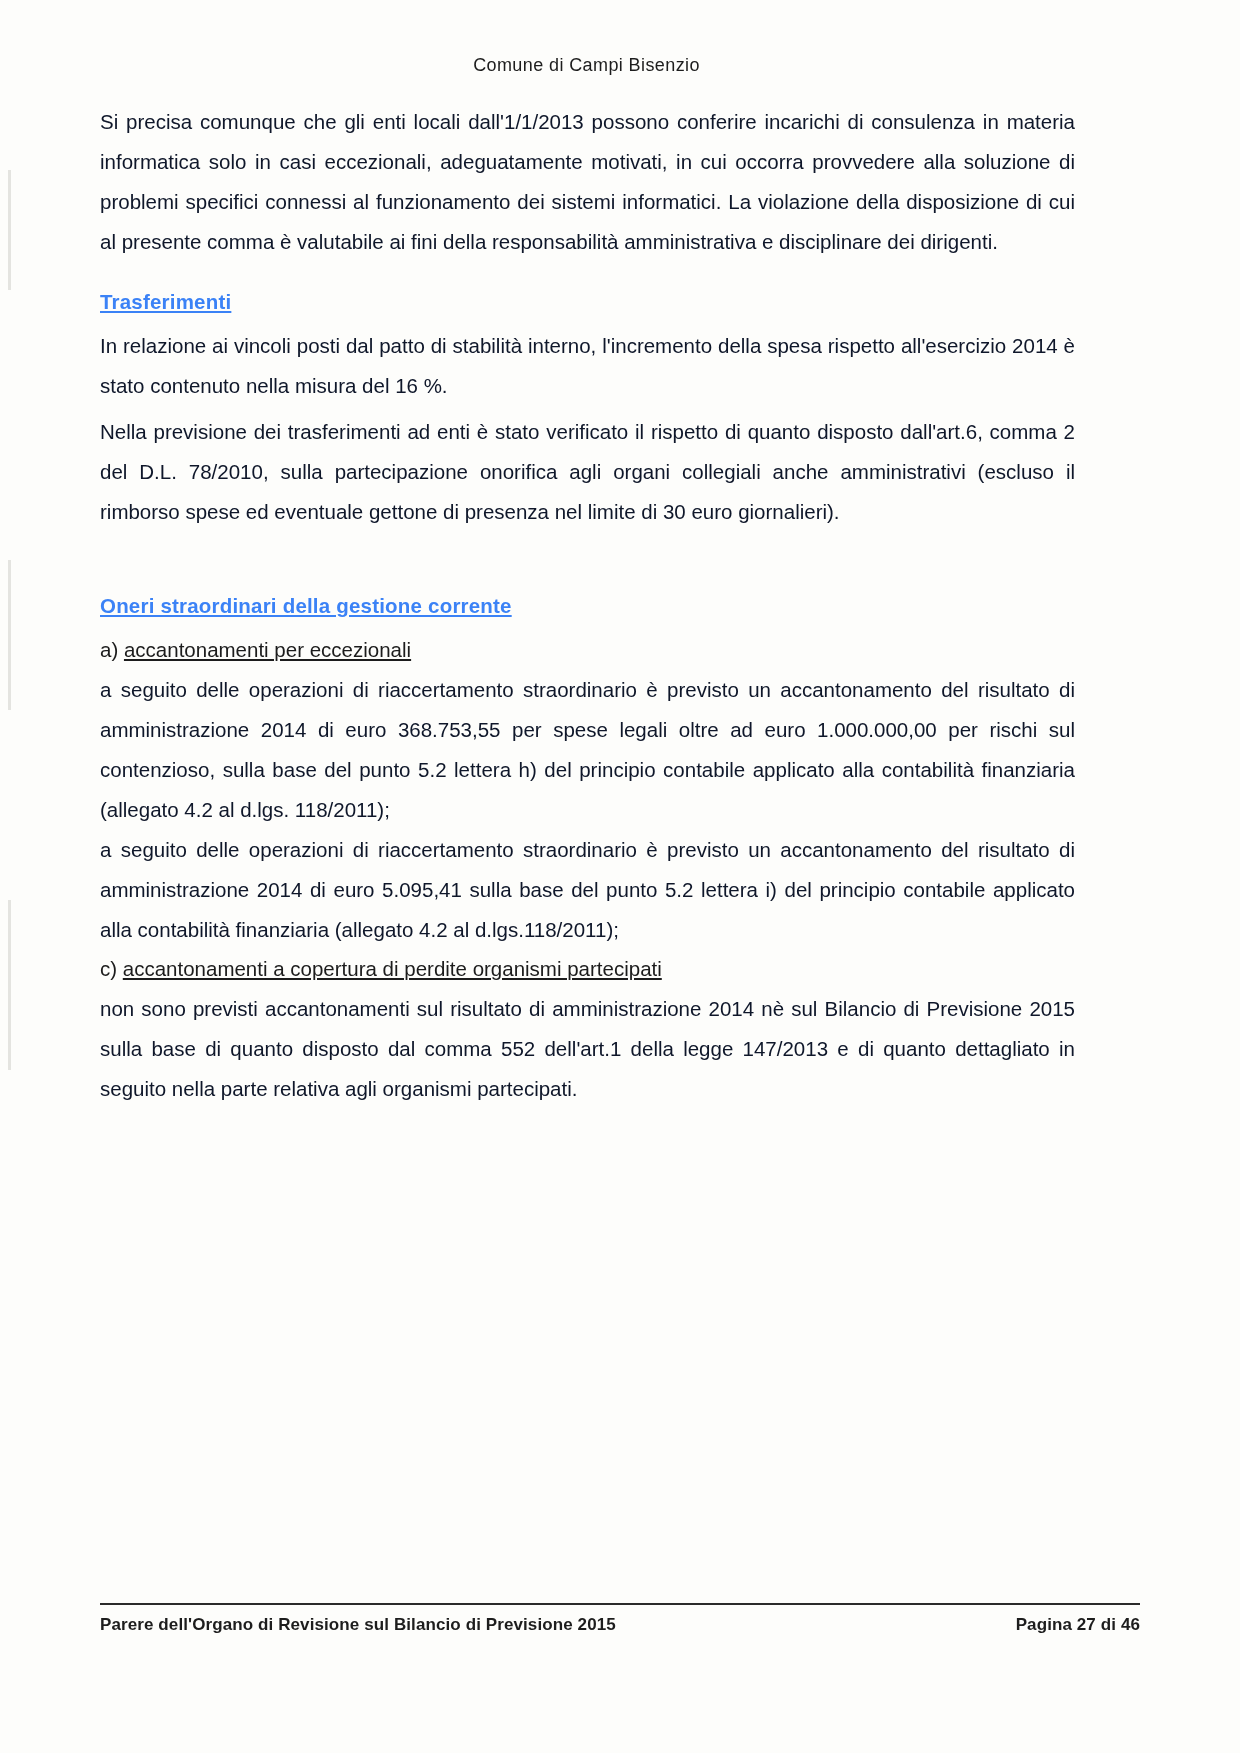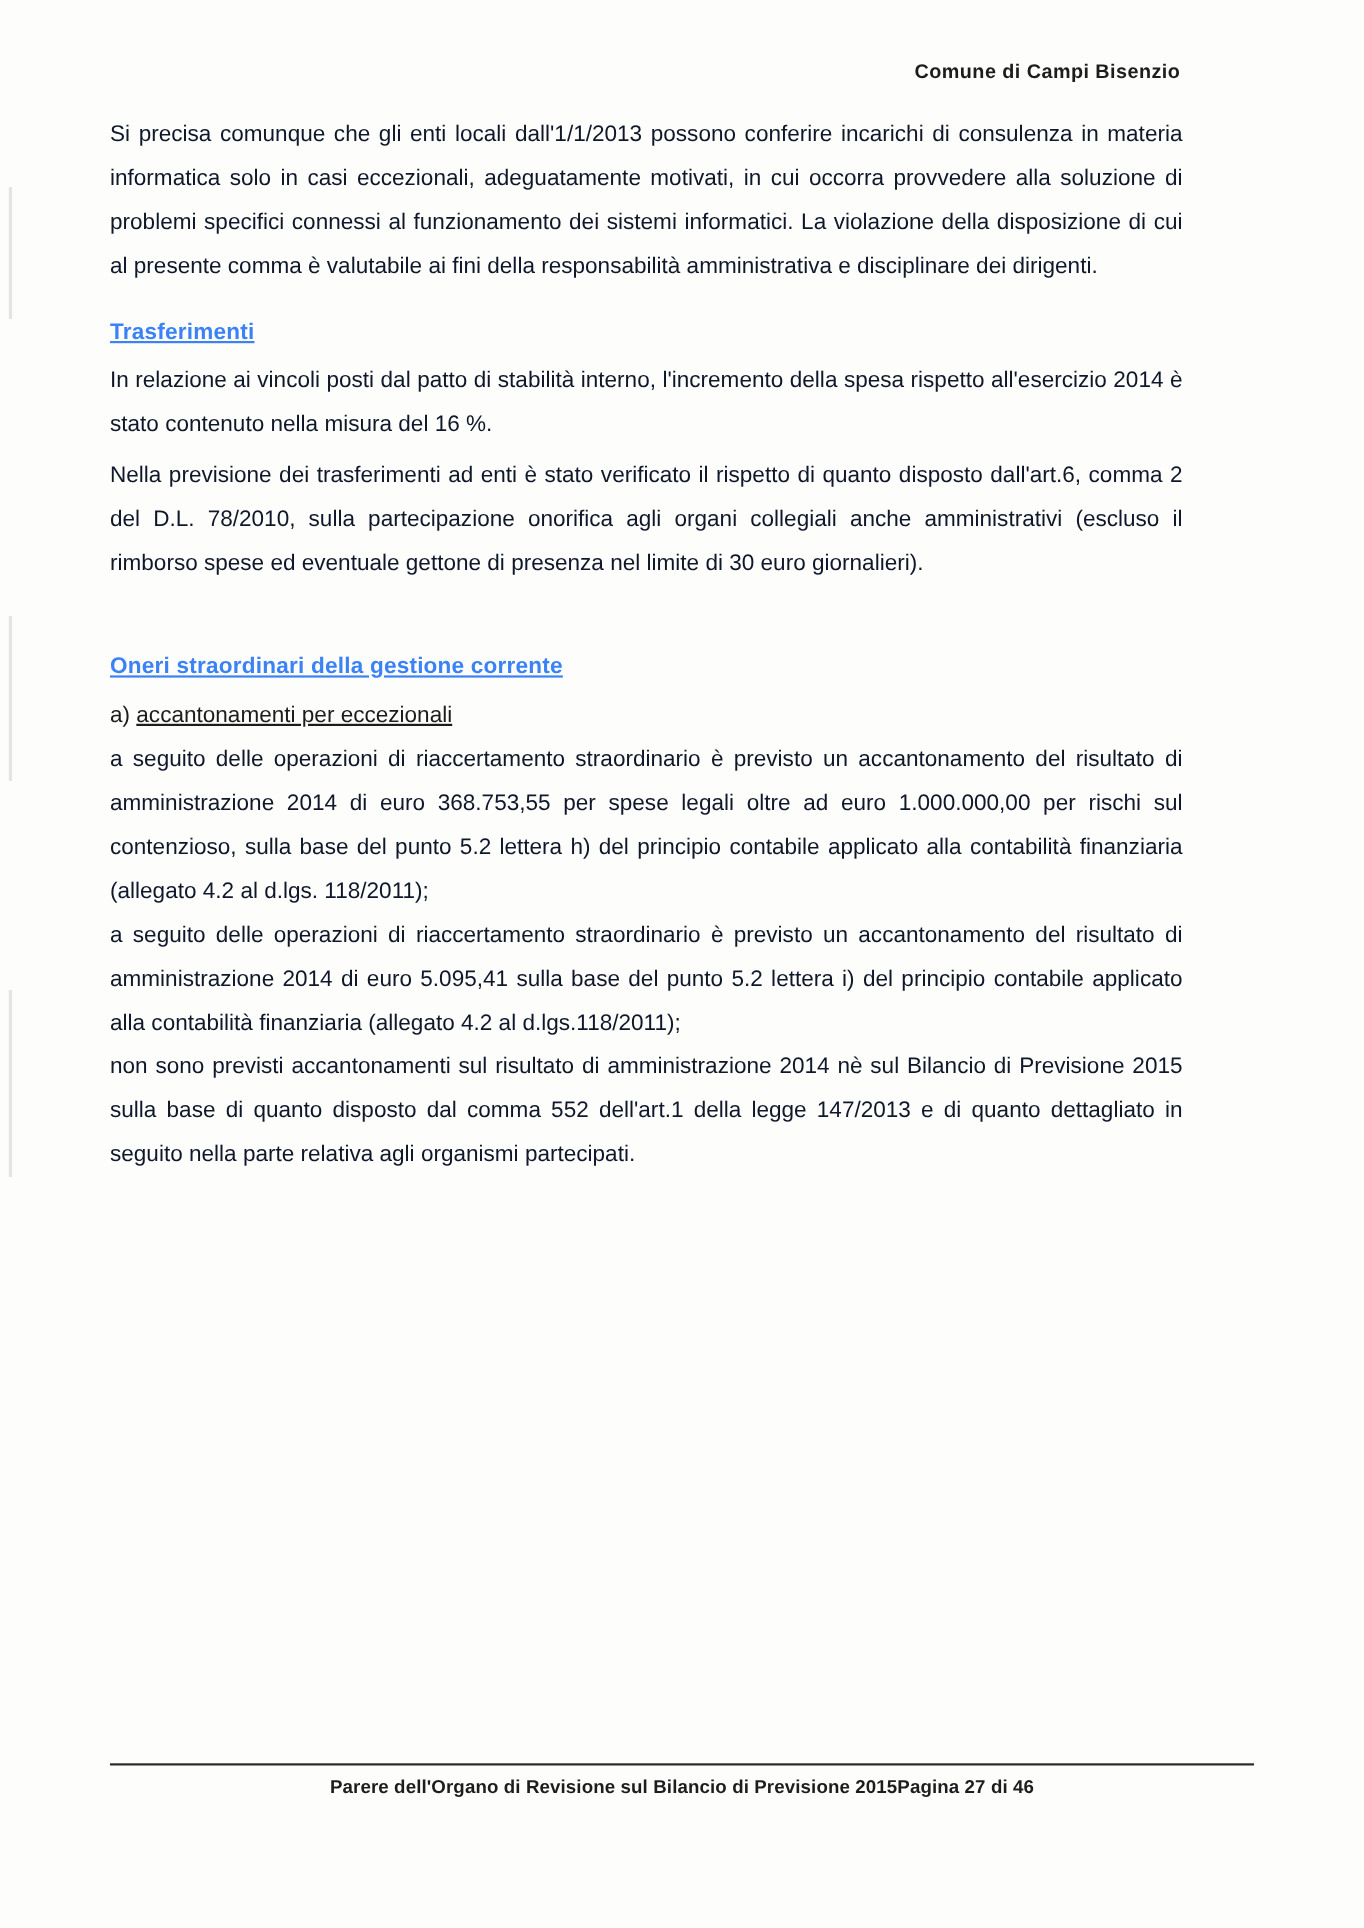--- a/index.html
+++ b/index.html
@@ -25,23 +25,23 @@
     position: absolute;
     background: #e4e4e0;
   }
   .content {
     position: absolute;
     left: 100px;
     top: 55px;
     width: 975px;
   }
   .header-org {
-    text-align: right;
+    text-align: center;
     font-size: 18px;
-    font-weight: bold;
+    font-weight: normal;
     letter-spacing: 0.4px;
     color: #1d1d1d;
     margin-bottom: 26px;
     padding-right: 2px;
   }
   p.body-par {
     font-size: 20.5px;
     line-height: 1.95;
     text-align: justify;
     margin: 0 0 6px 0;
@@ -70,21 +70,21 @@
     text-decoration: underline;
   }
   .footer {
     position: absolute;
     left: 100px;
     right: 100px;
     bottom: 118px;
     border-top: 2px solid #2a2a2a;
     padding-top: 10px;
     display: flex;
-    justify-content: center;
+    justify-content: space-between;
     align-items: baseline;
     font-size: 17px;
     font-weight: bold;
     color: #1d1d1d;
   }
   .footer-left { letter-spacing: 0.1px; }
   .footer-right { letter-spacing: 0.1px; }
 </style>
 </head>
 <body>
@@ -111,20 +111,21 @@
     <div class="gap-lg"></div>
 
     <h2 class="section-title">Oneri straordinari della gestione corrente</h2>
 
 
     <p class="sub-head"><span>a)</span> <span class="u">accantonamenti per eccezionali</span></p>
     <p class="body-par tight">a seguito delle operazioni di riaccertamento straordinario è previsto un accantonamento del risultato di amministrazione 2014 di euro 368.753,55 per spese legali oltre ad euro 1.000.000,00 per rischi sul contenzioso, sulla base del punto 5.2 lettera h) del principio contabile applicato alla contabilità finanziaria (allegato 4.2 al d.lgs. 118/2011);</p>
 
     <p class="body-par tight">a seguito delle operazioni di riaccertamento straordinario è previsto un accantonamento del risultato di amministrazione 2014 di euro 5.095,41   sulla base del punto 5.2 lettera i) del principio contabile applicato alla contabilità finanziaria (allegato 4.2 al d.lgs.118/2011);</p>
 
+    <p class="sub-head"><span>c)</span> <span class="u">accantonamenti a copertura di perdite organismi partecipati</span></p>
     <p class="body-par tight">non sono previsti accantonamenti sul risultato di amministrazione 2014 nè sul Bilancio di Previsione 2015 sulla base di quanto disposto dal comma 552 dell'art.1 della legge 147/2013 e di quanto dettagliato in seguito nella parte relativa agli organismi partecipati.</p>
 
 
   </div>
 
   <div class="footer">
     <span class="footer-left">Parere dell'Organo di Revisione sul Bilancio di Previsione 2015</span>
     <span class="footer-right">Pagina 27 di 46</span>
   </div>
 

